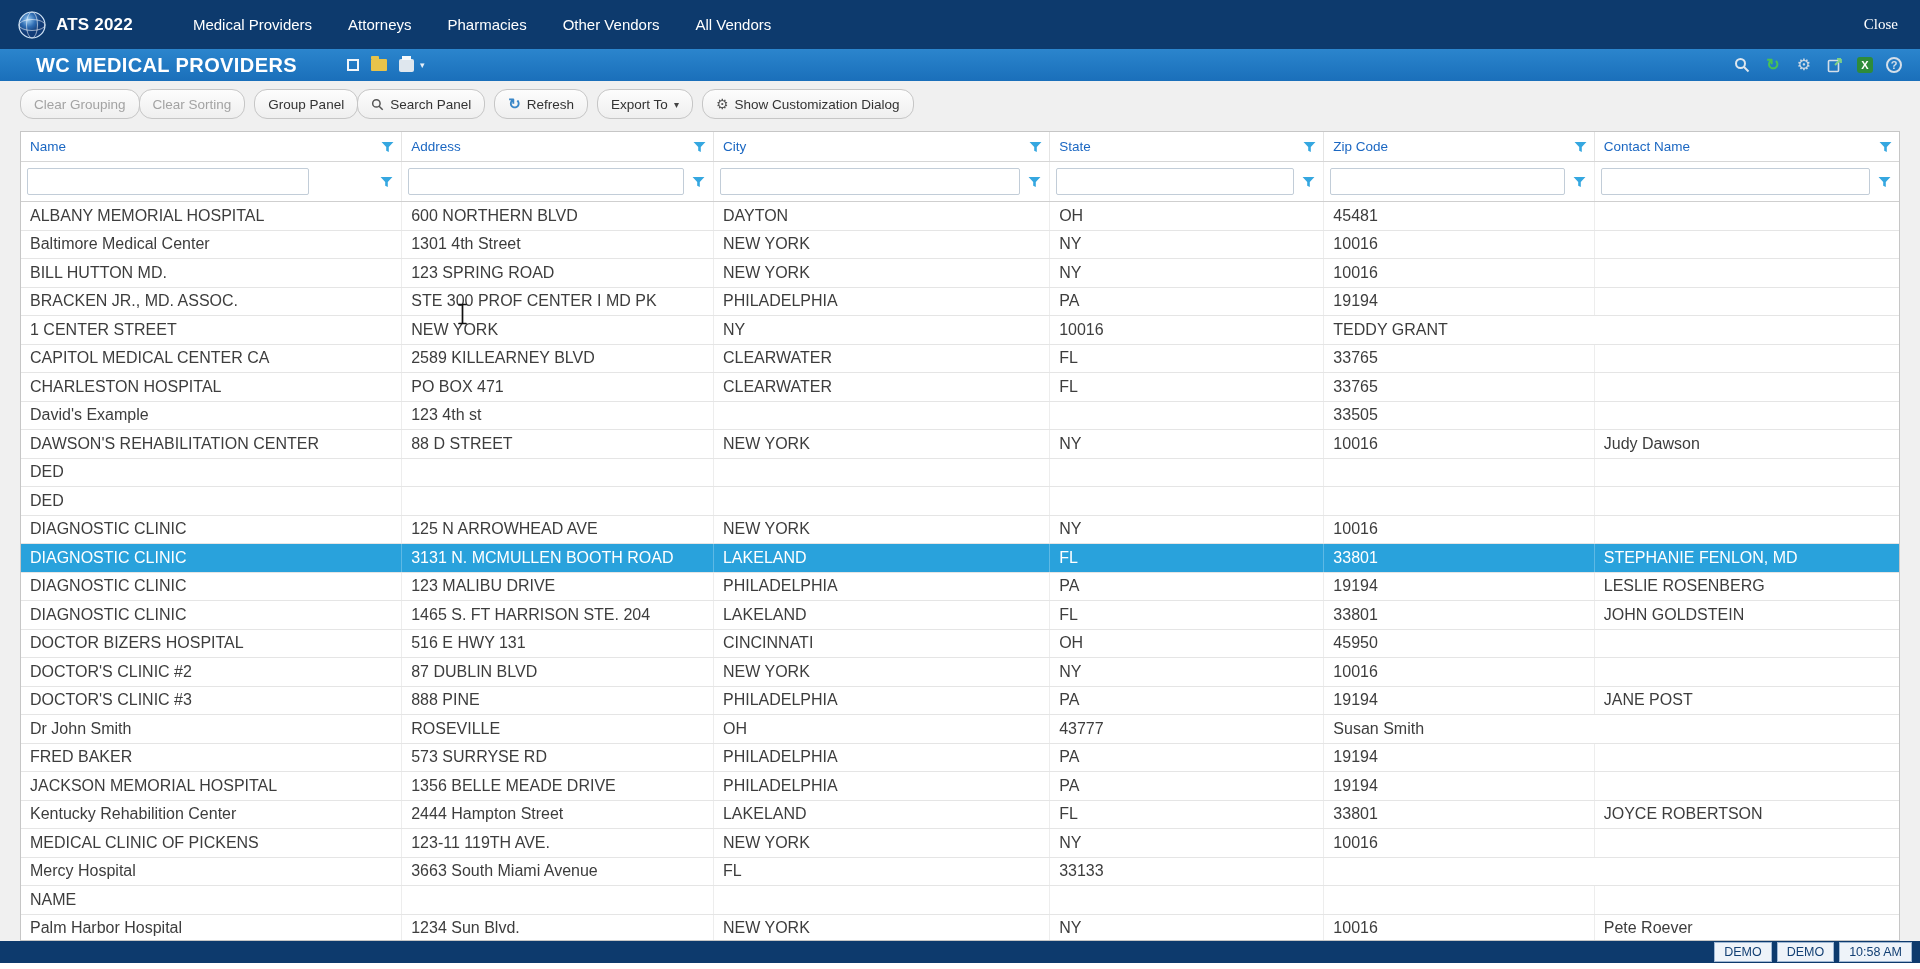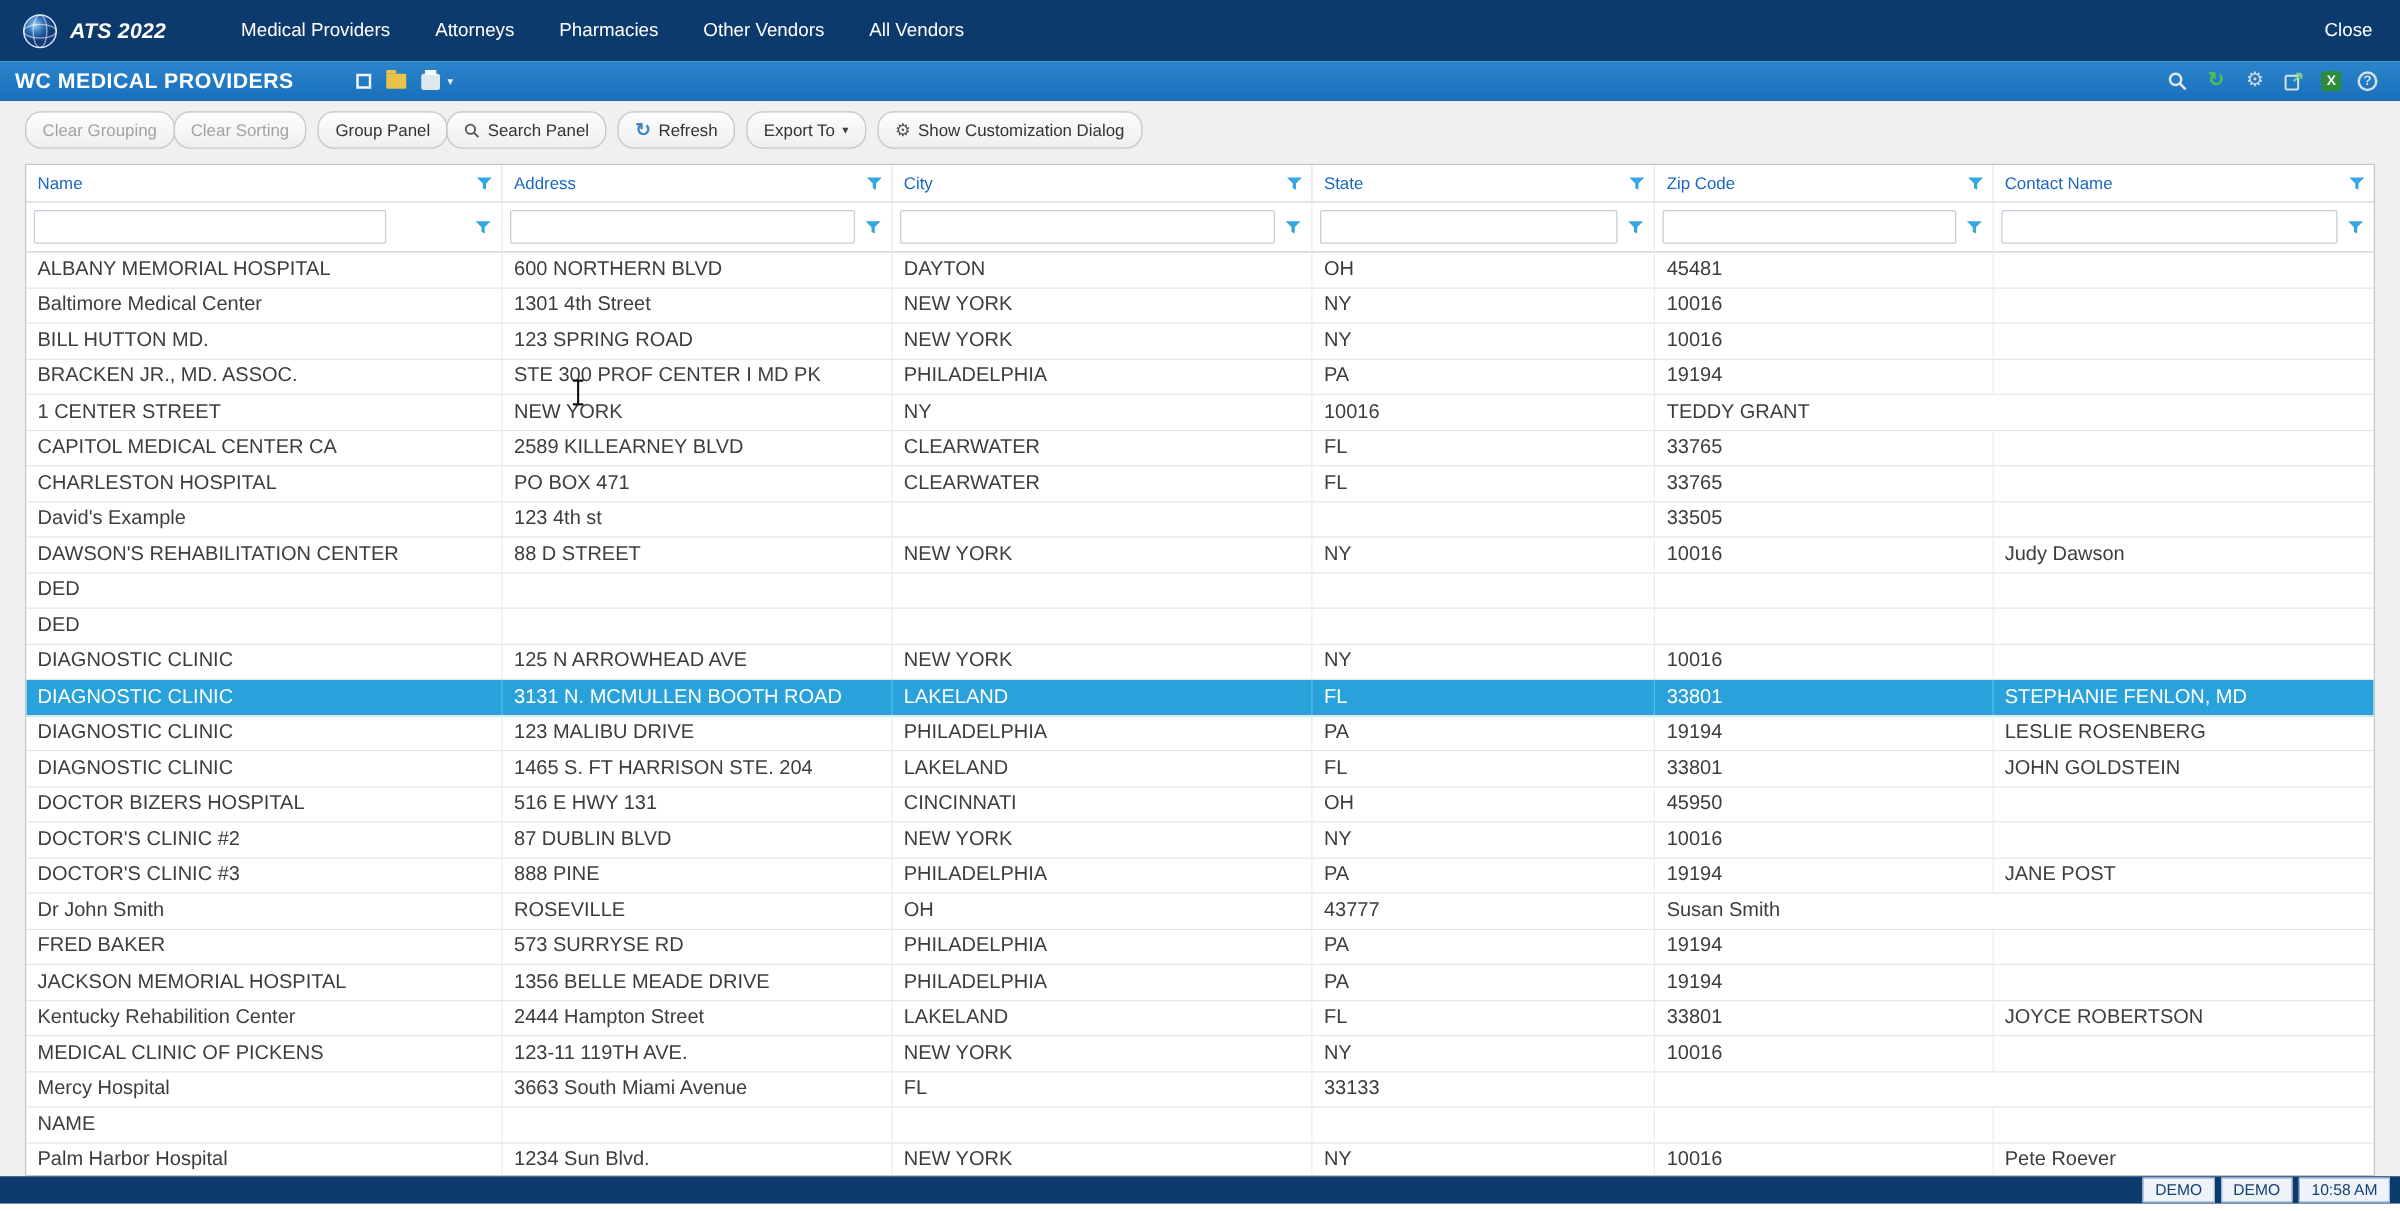--- a/index.html
+++ b/index.html
@@ -4,28 +4,28 @@
 <style>
   * { box-sizing: border-box; margin: 0; padding: 0; }
   html,body { width:1920px; height:969px; overflow:hidden; background:#fff;
     font-family:"Liberation Sans", sans-serif; }
   .window { position:relative; width:1920px; height:969px; display:flex; flex-direction:column; }
 
   
   .topnav { height:49px; background:#0d3a6d; display:flex; align-items:center; color:#fff; flex:0 0 auto; }
   .brand { display:flex; align-items:center; gap:8px; padding-left:16px; }
   .logo { width:32px; height:32px; display:inline-flex; }
-  .brand-text { font-size:17px; font-weight:bold; letter-spacing:.2px;font-style:italic; }
+  .brand-text { font-size:17px; font-weight:bold; letter-spacing:.2px; }
   .navitems { display:flex; align-items:center; margin-left:42px; gap:0; }
   .navitem { color:#fff; font-size:15px; padding:0 18px; cursor:pointer; text-decoration:none; line-height:49px; }
-  .close { margin-left:auto; color:#fff; font-size:15px; padding:0 22px; cursor:pointer; text-decoration:none; line-height:49px; }
+  .close { margin-left:auto; color:#fff; font-size:15px; padding:0 22px; cursor:pointer; text-decoration:none; line-height:49px;font-family:Liberation Serif, serif; }
 
   
   .subheader { height:32px; background:linear-gradient(#2b85cd,#1a6fba); display:flex; align-items:center; color:#fff; flex:0 0 auto; }
-  .sub-title { font-size:17px; font-weight:bold; letter-spacing:.4px; padding-left:12px; }
+  .sub-title { font-size:20px; font-weight:bold; letter-spacing:.4px; padding-left:36px; }
   .sub-left-icons { display:flex; align-items:center; gap:12px; margin-left:50px; }
   .shicon { display:inline-flex; align-items:center; justify-content:center; cursor:pointer; }
   .sq { width:12px; height:12px; border:2px solid #f2f6fa; background:transparent; }
   .folder { width:16px; height:12px; background:#e8c34a; border-radius:1px; position:relative; }
   .folder:before { content:""; position:absolute; top:-3px; left:0; width:8px; height:3px; background:#e8c34a; border-radius:1px 1px 0 0; }
   .printico { width:15px; height:13px; background:#dfe7ee; border-radius:2px; position:relative; }
   .printico:before { content:""; position:absolute; left:3px; top:-3px; width:9px; height:4px; background:#f7fafc; }
   .caret-sm { color:#e8f0f8; font-size:9px; margin-left:-6px; cursor:pointer; }
   .sub-right-icons { margin-left:auto; display:flex; align-items:center; gap:13px; padding-right:18px; }
   .ric { width:18px; height:18px; display:inline-flex; align-items:center; justify-content:center; cursor:pointer; font-size:16px; line-height:1; }

